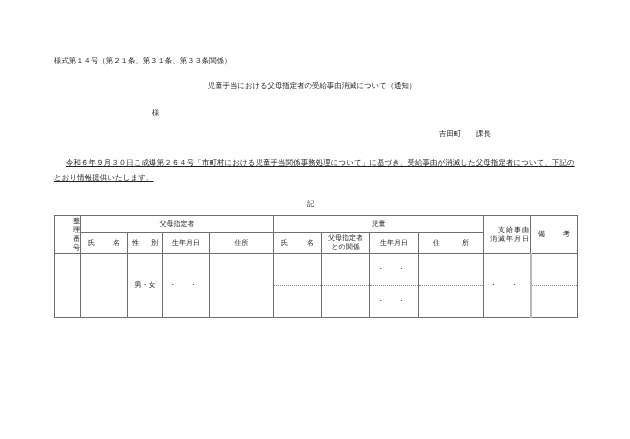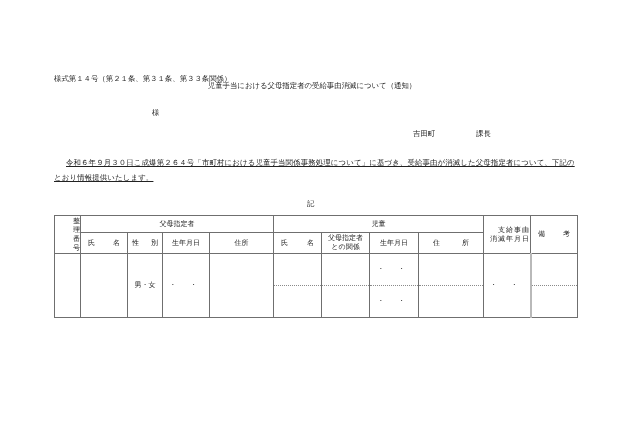--- a/index.html
+++ b/index.html
@@ -2,24 +2,24 @@
 <html><head>
   <meta charset="utf-8">
   <style>
     html, body { margin: 0; padding: 0; background: #ffffff; }
     body {
       width: 630px; height: 439px; position: relative; overflow: hidden;
       font-family: "DejaVu Serif", "Liberation Serif", serif;
       color: #222; font-size: 7.4px;
     }
     .abs { position: absolute; white-space: nowrap; }
-    #form-number { left: 54px; top: 56px; margin-top: 18px; }
+    #form-number { left: 54px; top: 56px; }
     #doc-title { left: 0; width: 620px; top: 81px; text-align: center; padding-left: 4px; box-sizing: border-box; }
     #addressee { left: 152px; top: 108px; }
-    #issuer-town { left: 413px; top: 129px; }
+    #issuer-town { left: 439px; top: 129px; }
     #issuer-title { left: 476px; top: 129px; }
     #body-text { left: 54px; top: 155px; width: 525px; white-space: normal; line-height: 15px; text-indent: 12px; letter-spacing: 0.15px; text-decoration: underline; }
     #ki { left: 307px; top: 199px; }
 
     table.form {
       position: absolute; left: 54px; top: 215px;
       border-collapse: collapse; table-layout: fixed;
       width: 523px;
     }
     table.form td {

